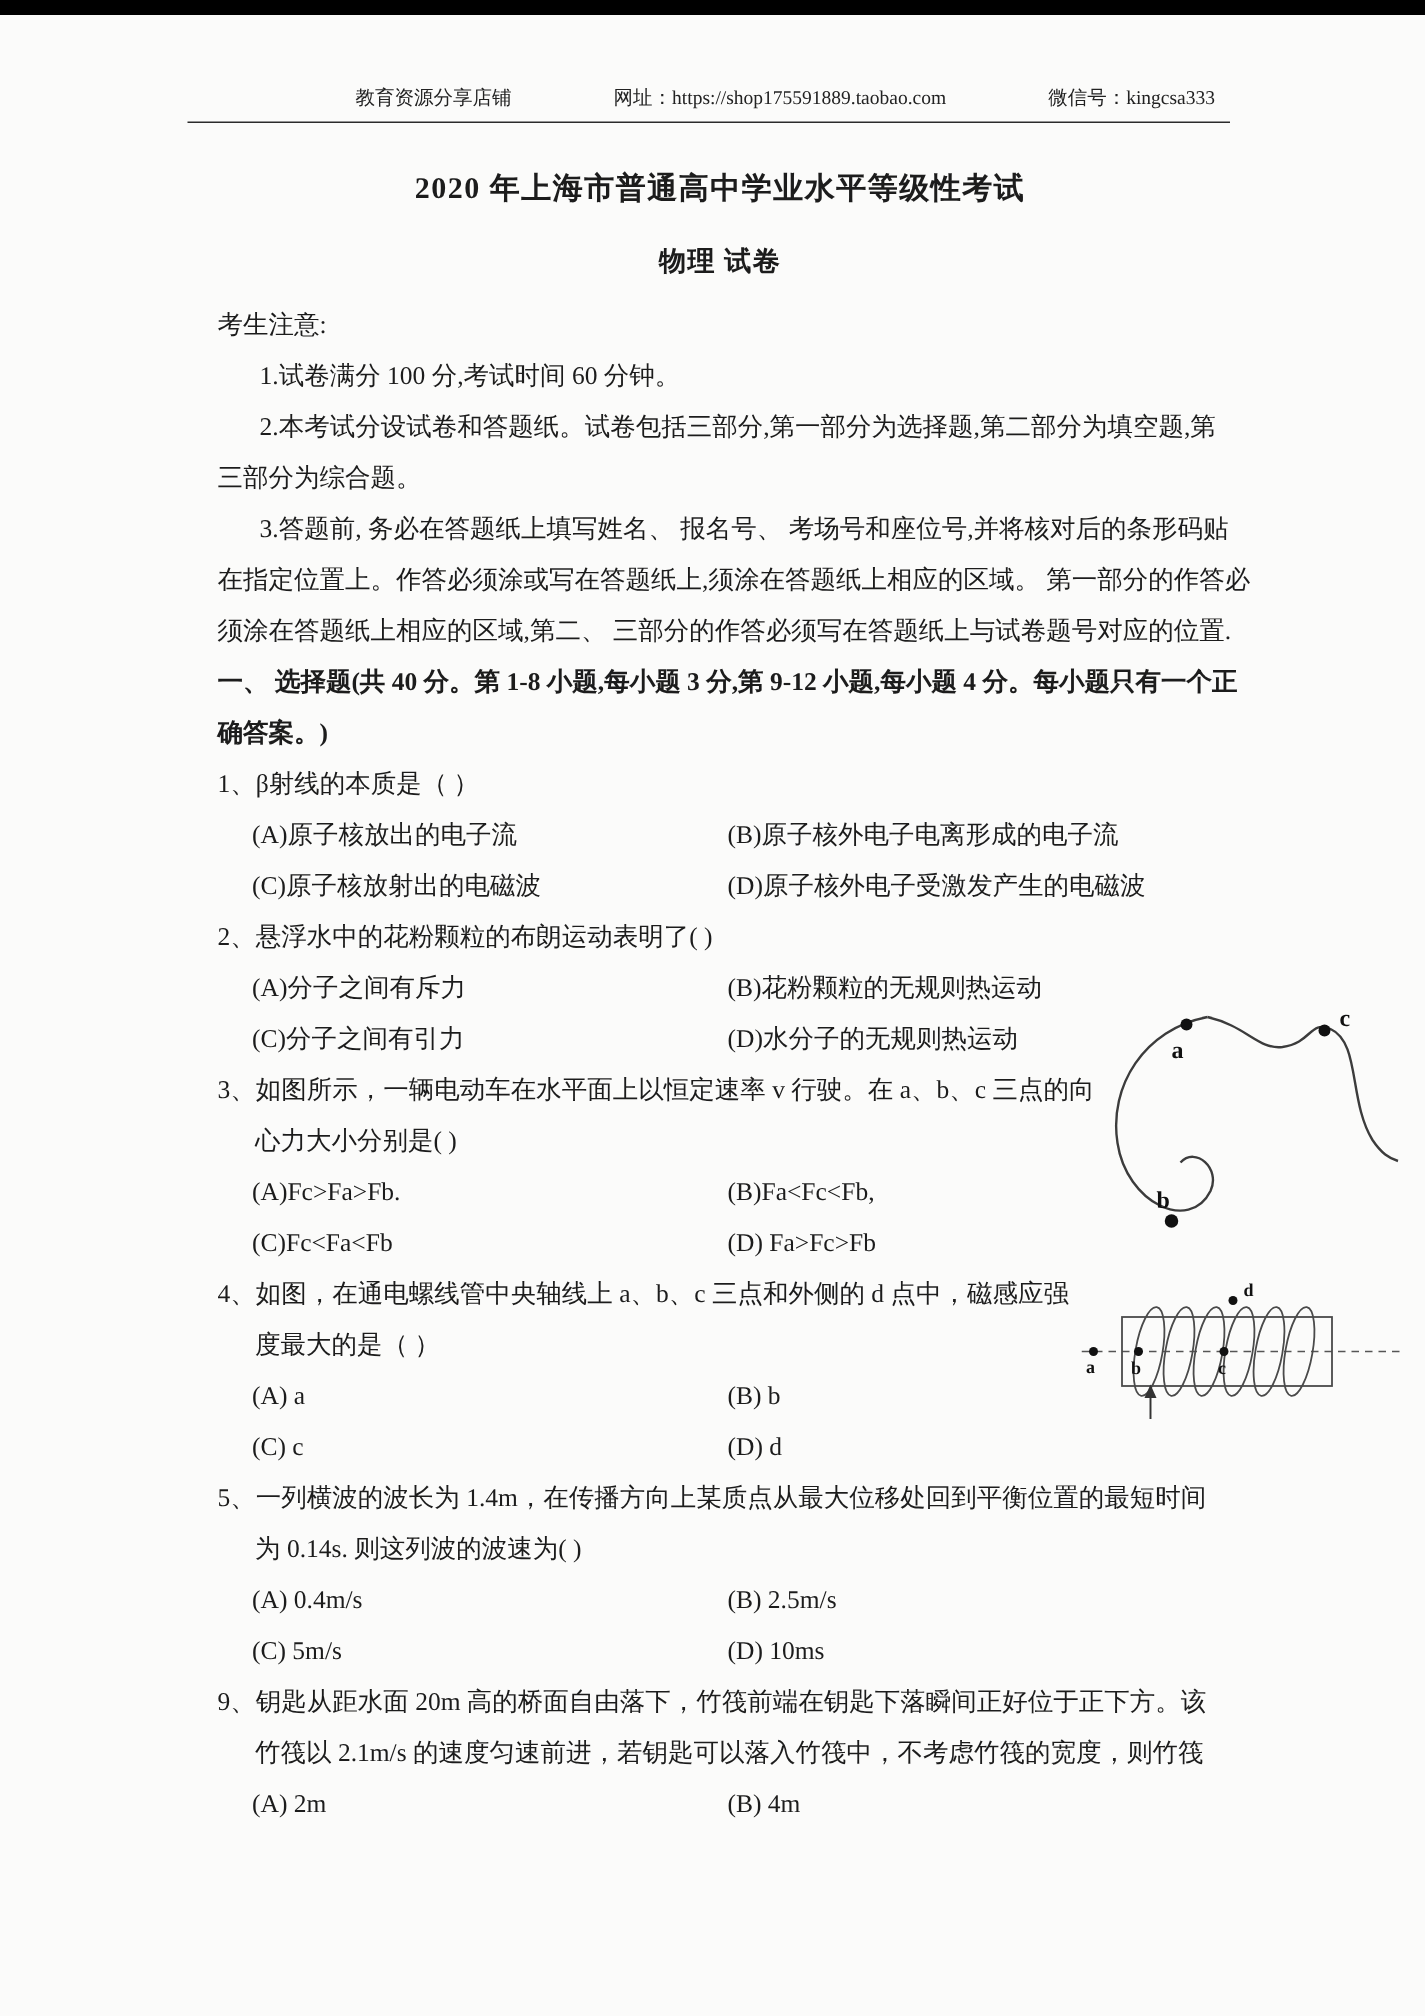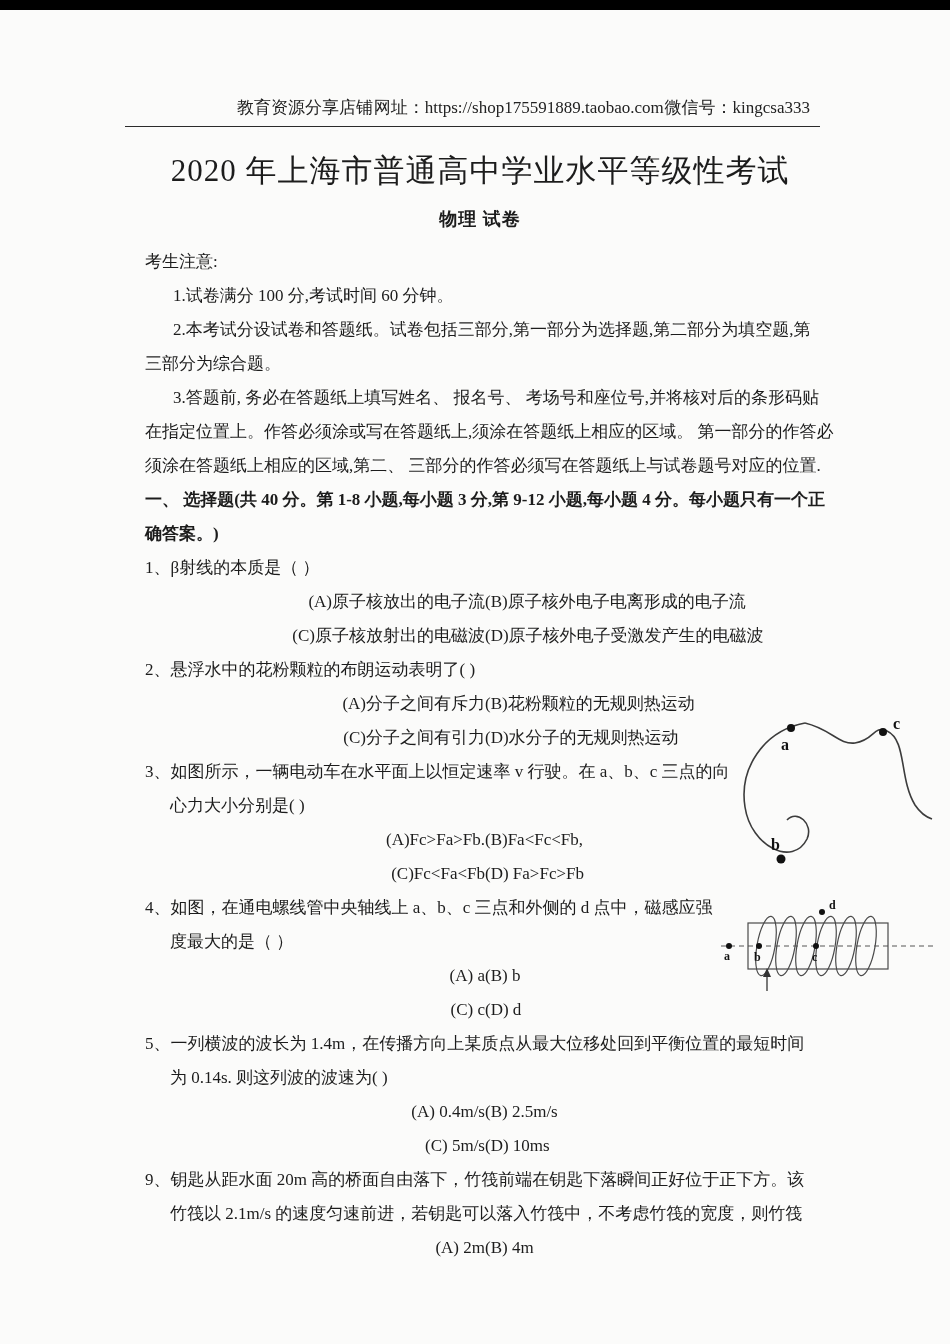--- a/index.html
+++ b/index.html
@@ -14,36 +14,36 @@
     position: relative;
   }
   .topbar { height: 10px; background: #000; }
   .page { padding: 46px 135px 0 145px; }
 
   .header-row {
     display: flex; justify-content: space-between; align-items: flex-end;
     margin-left: -20px; margin-right: -5px;
     padding: 0 10px 7px 112px;
     border-bottom: 1.5px solid #2b2b2b;
-    font-size: 17px; color: #222; margin-top: 40px;
+    font-size: 13px; color: #222;
   }
 
-  .title-1 { text-align: center; font-weight: 400; font-size: 31px; line-height: 36px; margin-top: 26px; letter-spacing: 1px; }
+  .title-1 { text-align: center; font-weight: 700; font-size: 20px; line-height: 36px; margin-top: 26px; letter-spacing: 1px; }
   .title-2 { text-align: center; font-weight: 700; font-size: 18px; line-height: 32px; margin-top: 14px; letter-spacing: 1px; }
 
   .tline { line-height: 34px; white-space: nowrap; }
   .notice { margin-top: 10px; }
   .indent-1 { padding-left: 28px; }
   .section-head { font-weight: 700; }
 
   .question { position: relative; }
   .q-cont { padding-left: 25px; }
   .opts { padding-left: 23px; }
   .opt-row { display: flex; }
-  .opt-left { display: inline-block; width: 317px; flex: 0 0 317px; text-align: right; }
+  .opt-left { display: inline-block; width: 317px; flex: 0 0 317px; }
 
   .fig { position: absolute; }
   .fig-road { top: -38px; right: -120px; width: 200px; height: 160px; }
   .fig-solenoid { top: 2px; right: -124px; width: 218px; height: 102px; }
   svg text { font-family: "Liberation Serif", "DejaVu Serif", serif; }
 </style>
 </head>
 <body>
 
 <div class="topbar"></div>

